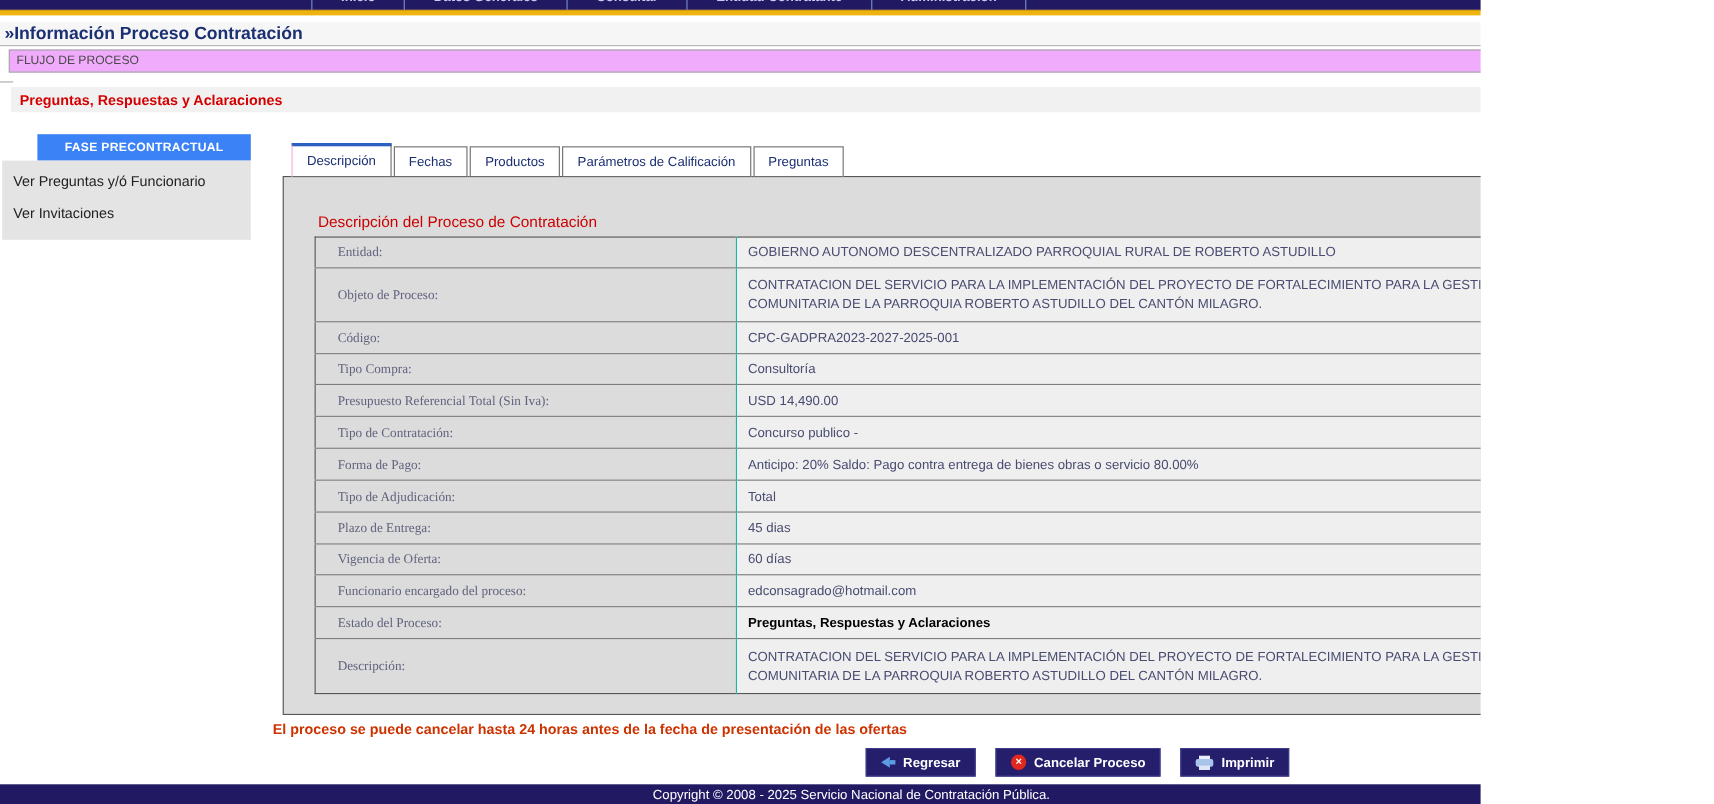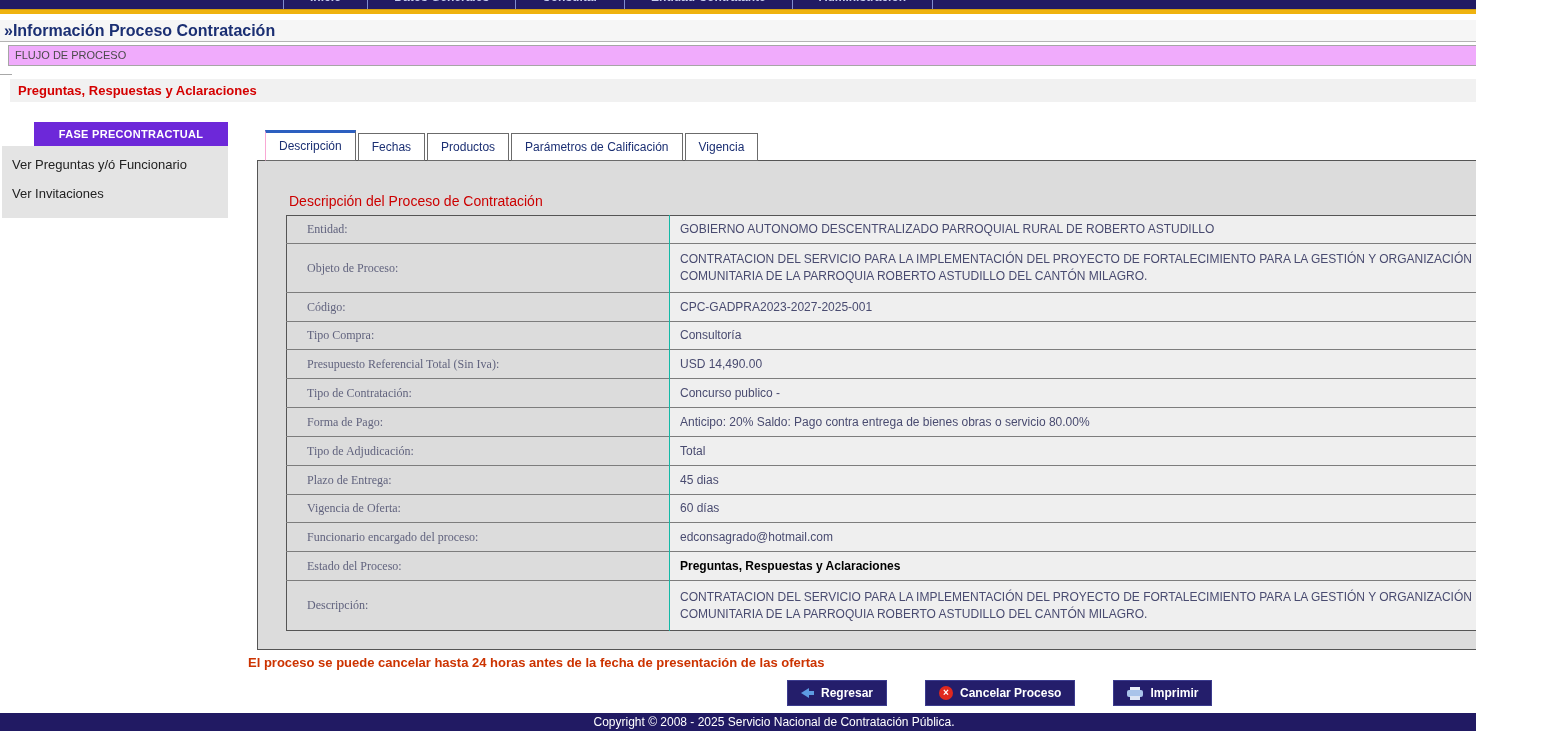--- a/index.html
+++ b/index.html
@@ -1,18 +1,18 @@
 <!DOCTYPE html>
 <html><head>
 <meta charset="utf-8">
 <style>
   * { margin:0; padding:0; box-sizing:border-box; }
   html,body { background:#ffffff; }
   body { font-family:"Liberation Sans","DejaVu Sans",sans-serif; }
-  #screen { position:relative; width:1476px; height:731px; background:#ffffff; overflow:hidden;padding-left:38px; }
+  #screen { position:relative; width:1346px; height:731px; background:#ffffff; overflow:hidden;padding-left:38px; }
 
   
   .top-nav { position:absolute; top:0; left:0; width:1548px; height:9px; background:#211a63; overflow:hidden; }
   .top-nav-items { position:absolute; left:283px; top:-14px; display:flex; height:23px; }
   .nav-item { color:#c7cdf2; font-size:12px; font-weight:bold; line-height:23px; padding:0 26px;
               border-left:1px solid #7f8cd0; white-space:nowrap; }
   .nav-item:last-child { border-right:1px solid #7f8cd0; }
   .gold-bar { position:absolute; top:9px; left:0; width:1548px; height:5px; background:#efb310; border-top:1px solid #cf9b0e; }
   .corner-artifact { position:absolute; top:0; left:1548px; width:10px; height:9px; background:#a9d4c4; }
 
@@ -27,21 +27,21 @@
                 border-left:4px solid transparent; border-right:4px solid transparent; border-top:5px solid #222; }
 
   .fieldset-tick { position:absolute; top:74px; left:0; width:12px; border-top:1px solid #a8a8a8; }
 
   
   .status-banner { position:absolute; top:79px; left:10px; width:1530px; height:23px; background:#f1f1f1; }
   .status-banner span { font-size:13px; font-weight:bold; color:#d40000; line-height:23px; padding-left:8px; }
 
   
   .sidebar { position:absolute; top:122px; left:2px; width:226px; }
-  .sidebar-header { height:24px; background:#6d28d9; color:#ffffff; font-size:11px; font-weight:bold;
+  .sidebar-header { height:24px; background:#3b82f6; color:#ffffff; font-size:11px; font-weight:bold;
                     text-align:center; line-height:24px; letter-spacing:.3px;margin-left:32px; }
   .sidebar-body { background:#e4e4e4; padding:6px 0 8px 0; }
   .sidebar-item { font-size:13px; color:#222222; padding:5px 10px 9px 10px; cursor:pointer; white-space:nowrap; }
 
   
   .tabs { position:absolute; left:265px; top:130px; display:flex; align-items:flex-end; z-index:3; }
   .tab { background:#ffffff; border:1px solid #6b6b6b; border-left:none; color:#1b2f73; font-size:12px;
          height:28px; line-height:26px; padding:0 13px; cursor:pointer; white-space:nowrap; }
   .tab:first-child { border-left:1px solid #f9a8d4; }
   .tab.active { height:31px; line-height:27px; border-top:3px solid #2c5fc0; font-weight:normal; }
@@ -56,21 +56,21 @@
                    border:1px solid #555; table-layout:fixed; }
   .details-table td { font-size:12px; vertical-align:middle; border-top:1px solid #7d7d7d; }
   .details-table tr:first-child td { border-top:none; }
   td.lbl { width:383px; background:#dcdcdc; color:#61637e; padding-left:20px;font-family:Liberation Serif, serif; }
   td.val { background:#efefef; color:#494b70; padding:5px 12px 5px 10px; border-left:1px solid #14b8a6; line-height:17px; }
   tr.h27 td { height:27px; } tr.h28 td { height:28px; } tr.h29 td { height:29px; } tr.h49 td { height:49px; } tr.h50 td { height:50px; }
   td.val.emphasis { color:#000000; font-weight:bold; }
 
   
   .cancel-notice { position:absolute; left:248px; top:655px; font-size:13px; font-weight:bold; color:#cc3300; }
-  .actions { position:absolute; left:787px; top:680px; display:flex; gap:38px; }
+  .actions { position:absolute; left:787px; top:680px; display:flex; gap:18px; }
   .btn { height:26px; background:#241e6b; border:1px solid #3c3c8e; color:#ffffff; font-size:12px; font-weight:bold;
          display:flex; align-items:center; gap:7px; padding:0 13px; cursor:pointer; font-family:inherit; }
   .icon-arrow-left { display:flex; align-items:center; }
   .icon-arrow-left .head { width:0; height:0; border-right:8px solid #5d9be2; border-top:5px solid transparent; border-bottom:5px solid transparent; }
   .icon-arrow-left .tail { width:5px; height:4px; background:#5d9be2; }
   .icon-cancel { width:14px; height:14px; background:#e0281e; border-radius:50%; color:#ffffff; font-size:10px;
                  font-weight:bold; line-height:14px; text-align:center; }
   .icon-print { width:16px; height:13px; position:relative; }
   .icon-print .paper-top { position:absolute; left:3px; top:0; width:10px; height:4px; background:#e9eef8; }
   .icon-print .body { position:absolute; left:0; top:3px; width:16px; height:7px; background:#a9c4ea; border-radius:2px; }
@@ -121,21 +121,21 @@
       <div class="sidebar-item">Ver Preguntas y/ó Funcionario</div>
       <div class="sidebar-item">Ver Invitaciones</div>
     </div>
   </div>
 
   <div class="tabs">
     <div class="tab active">Descripción</div>
     <div class="tab">Fechas</div>
     <div class="tab">Productos</div>
     <div class="tab">Parámetros de Calificación</div>
-    <div class="tab">Vigencia</div>
+    <div class="tab">Preguntas</div>
   </div>
 
   <div class="panel">
     <div class="section-title">Descripción del Proceso de Contratación</div>
 
     <table class="details-table">
       <tbody>
         <tr class="h27">
           <td class="lbl">Entidad:</td>
           <td class="val">GOBIERNO AUTONOMO DESCENTRALIZADO PARROQUIAL RURAL DE ROBERTO ASTUDILLO</td>

